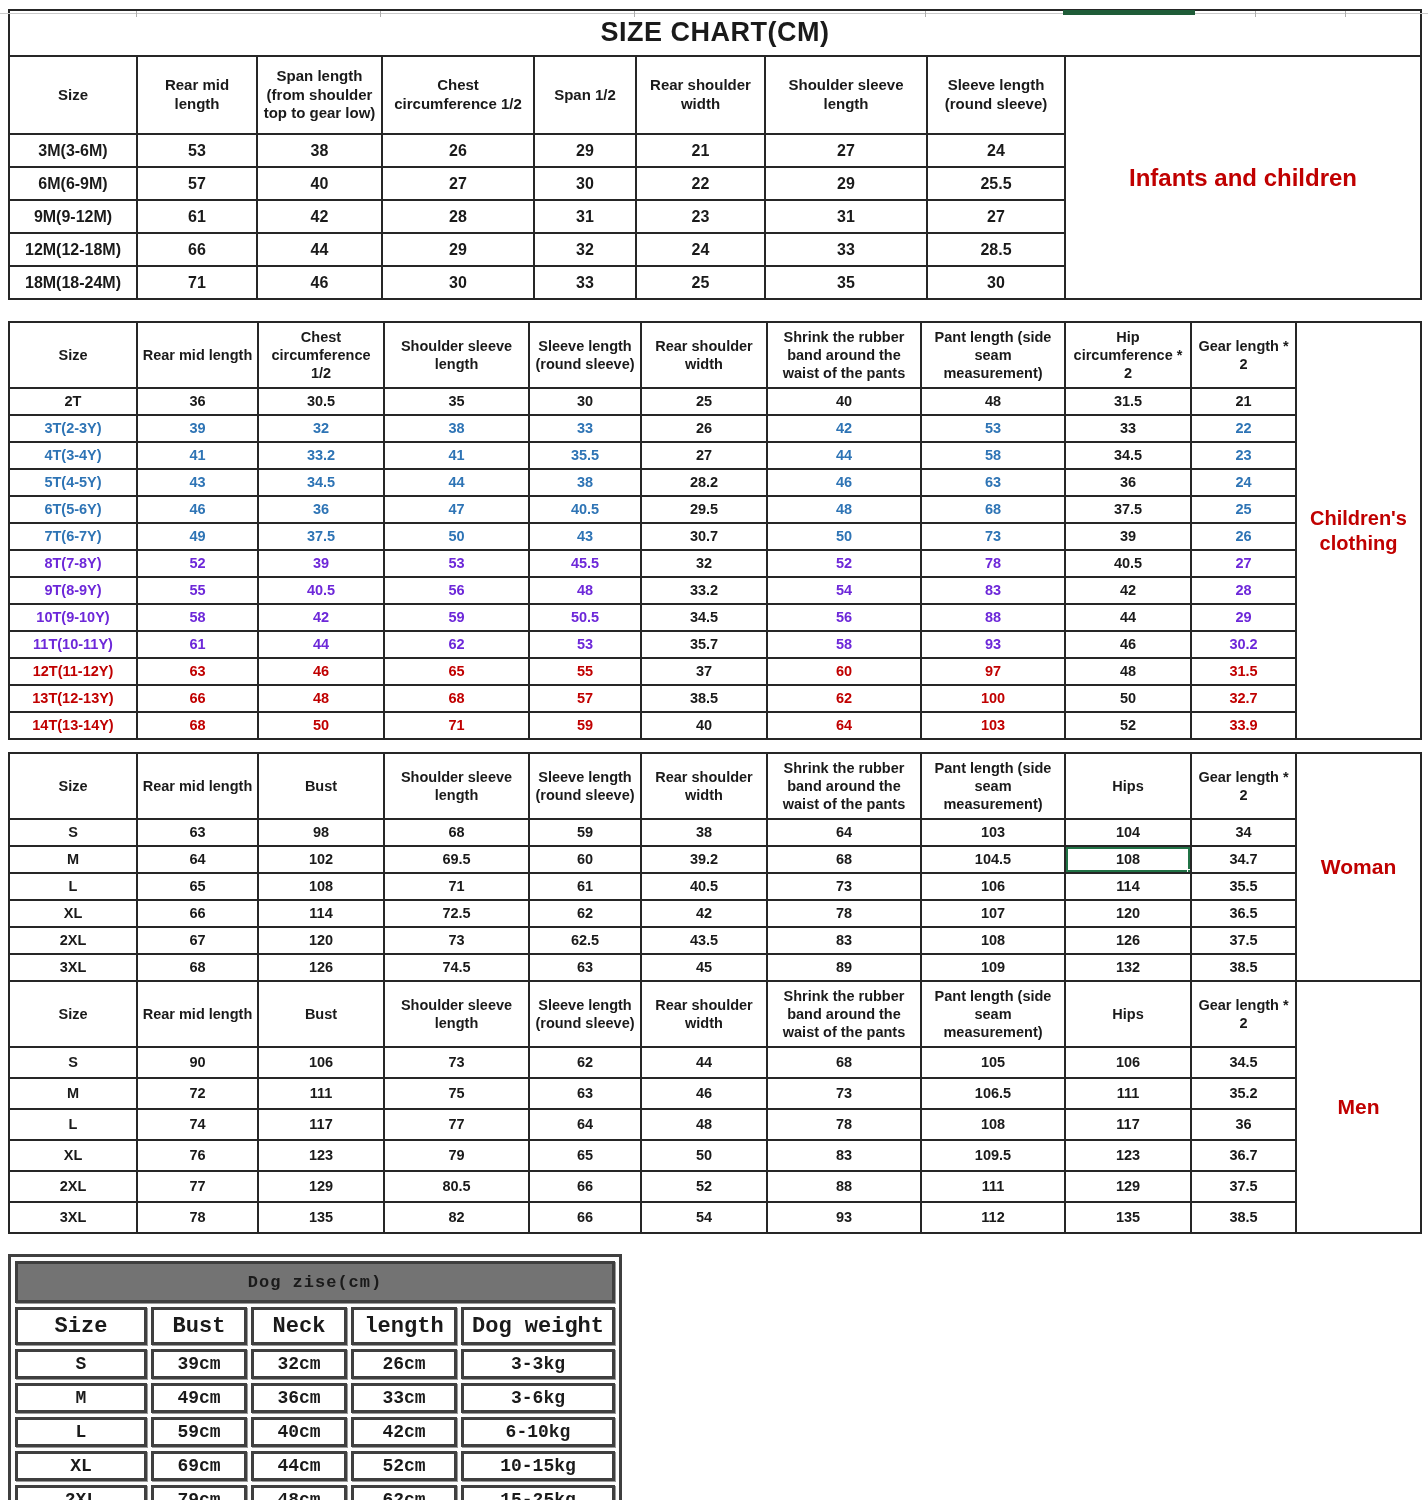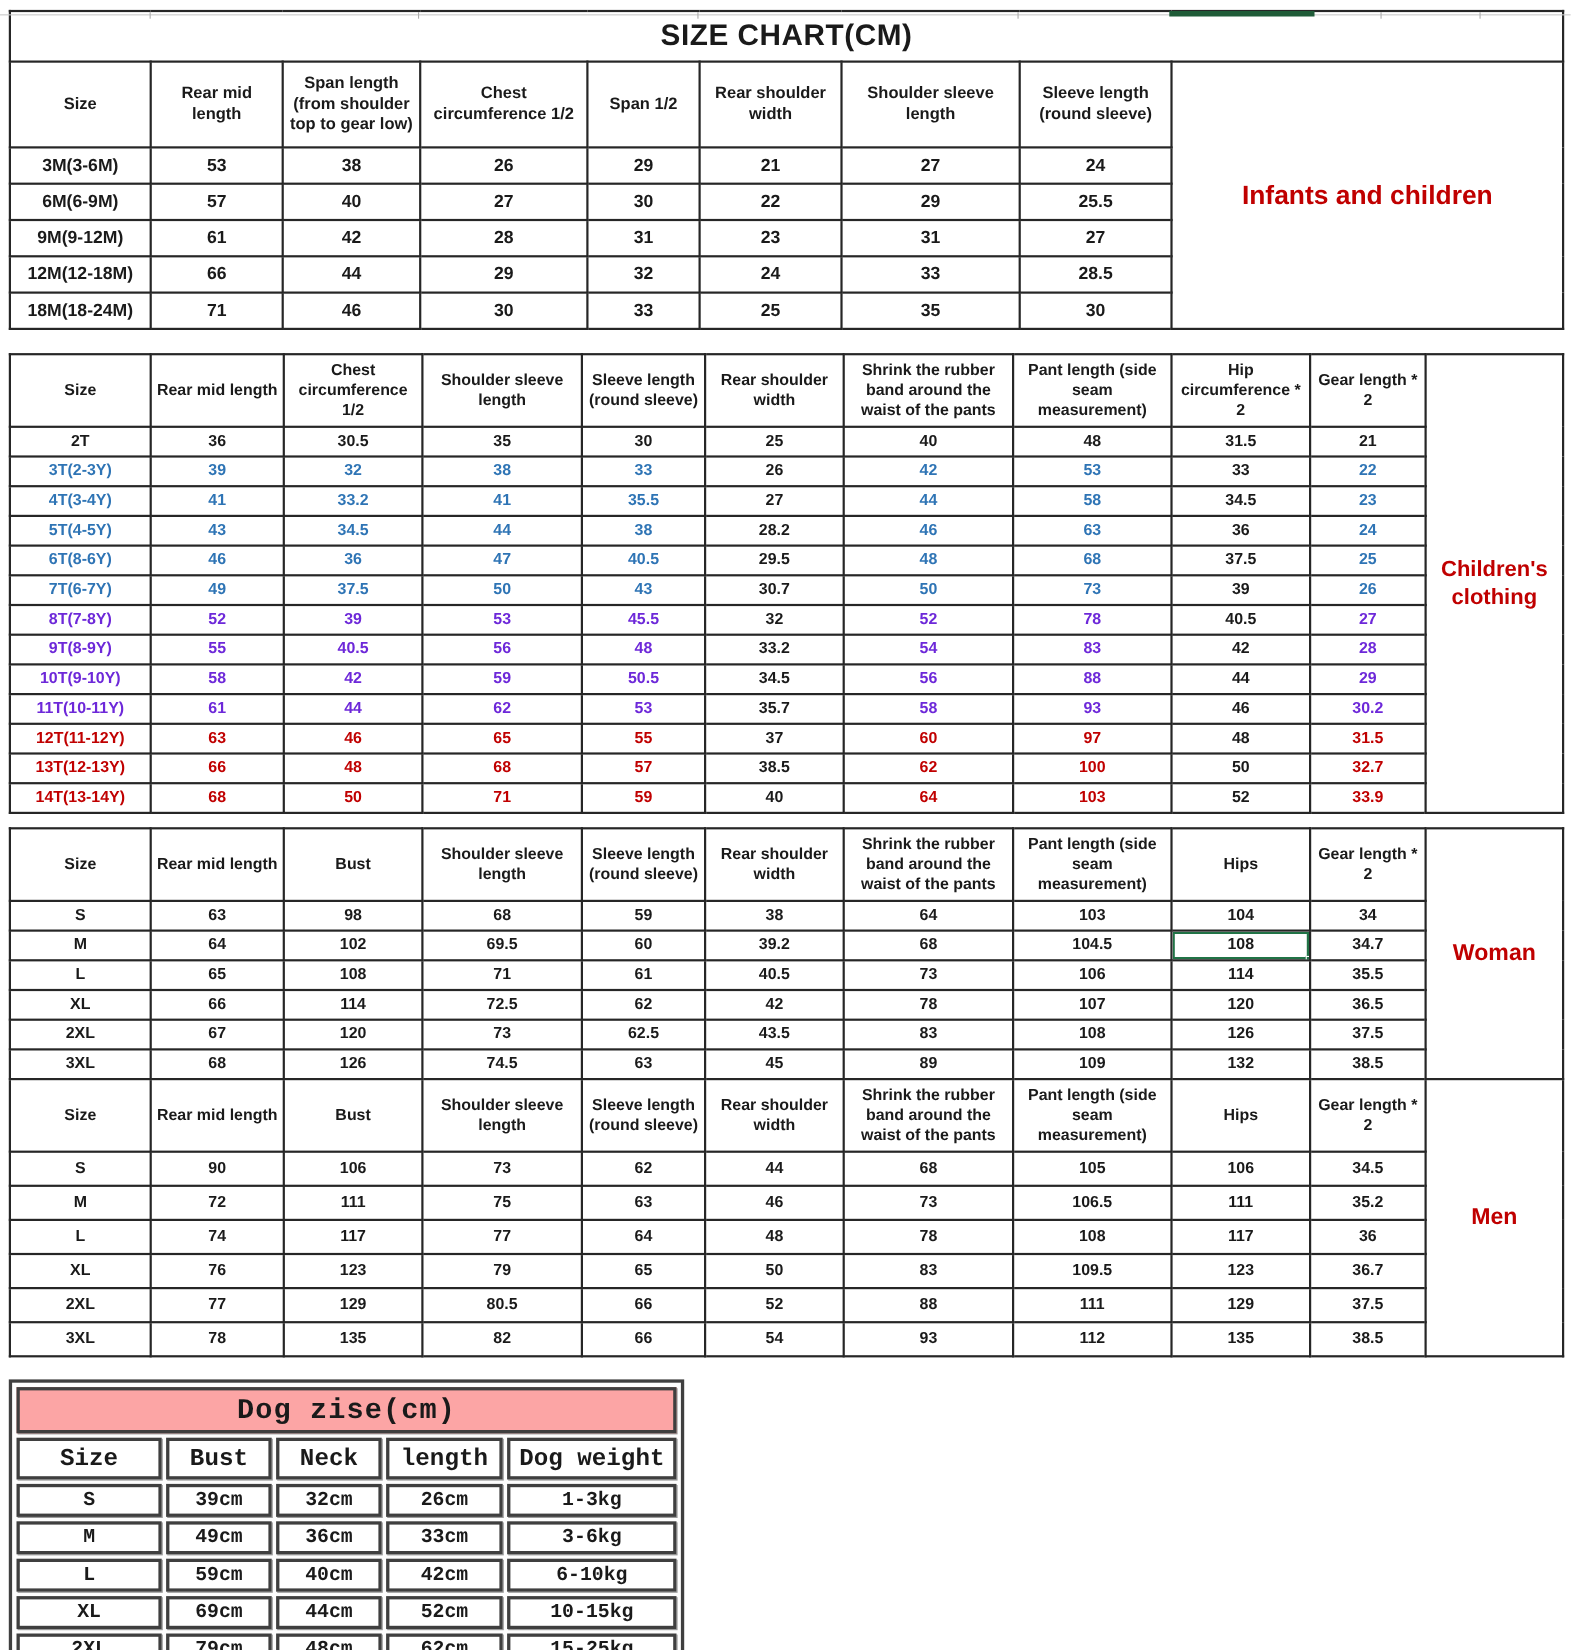--- a/index.html
+++ b/index.html
@@ -75,21 +75,21 @@
   }
   table.dog td{
     border:3px solid #3f3f3f;
     text-align:center;
     vertical-align:middle;
     font-weight:bold;
     background:#ffffff;
     overflow:hidden;
     box-shadow:1px 1px 0 #9a9a9a;
   }
-  .dog .title-cell{background:#fca5a5;font-size:26px;height:34px;letter-spacing:1px;}
+  .dog .title-cell{background:#737373;font-size:17px;height:34px;letter-spacing:1px;}
   .dog .hc{font-size:22px;height:30px;}
   .dog .dr td{font-size:18px;height:22px;}
 </style>
 </head>
 <body>
 
 <div class="page">
 
   <div class="topstrip"></div>
   <div class="tick" style="left:136px"></div>
@@ -252,21 +252,21 @@
           <td class="c-blue">34.5</td>
           <td class="c-blue">44</td>
           <td class="c-blue">38</td>
           <td class="c-black">28.2</td>
           <td class="c-blue">46</td>
           <td class="c-blue">63</td>
           <td class="c-black">36</td>
           <td class="c-blue">24</td>
         </tr>
         <tr class="dr">
-          <td class="c-blue">6T(8-6Y)</td>
+          <td class="c-blue">6T(5-6Y)</td>
           <td class="c-blue">46</td>
           <td class="c-blue">36</td>
           <td class="c-blue">47</td>
           <td class="c-blue">40.5</td>
           <td class="c-black">29.5</td>
           <td class="c-blue">48</td>
           <td class="c-blue">68</td>
           <td class="c-black">37.5</td>
           <td class="c-blue">25</td>
         </tr>
@@ -576,21 +576,21 @@
           <td class="hc">Bust</td>
           <td class="hc">Neck</td>
           <td class="hc">length</td>
           <td class="hc">Dog weight</td>
         </tr>
         <tr class="dr">
           <td>S</td>
           <td>39cm</td>
           <td>32cm</td>
           <td>26cm</td>
-          <td>1-3kg</td>
+          <td>3-3kg</td>
         </tr>
         <tr class="dr">
           <td>M</td>
           <td>49cm</td>
           <td>36cm</td>
           <td>33cm</td>
           <td>3-6kg</td>
         </tr>
         <tr class="dr">
           <td>L</td>

